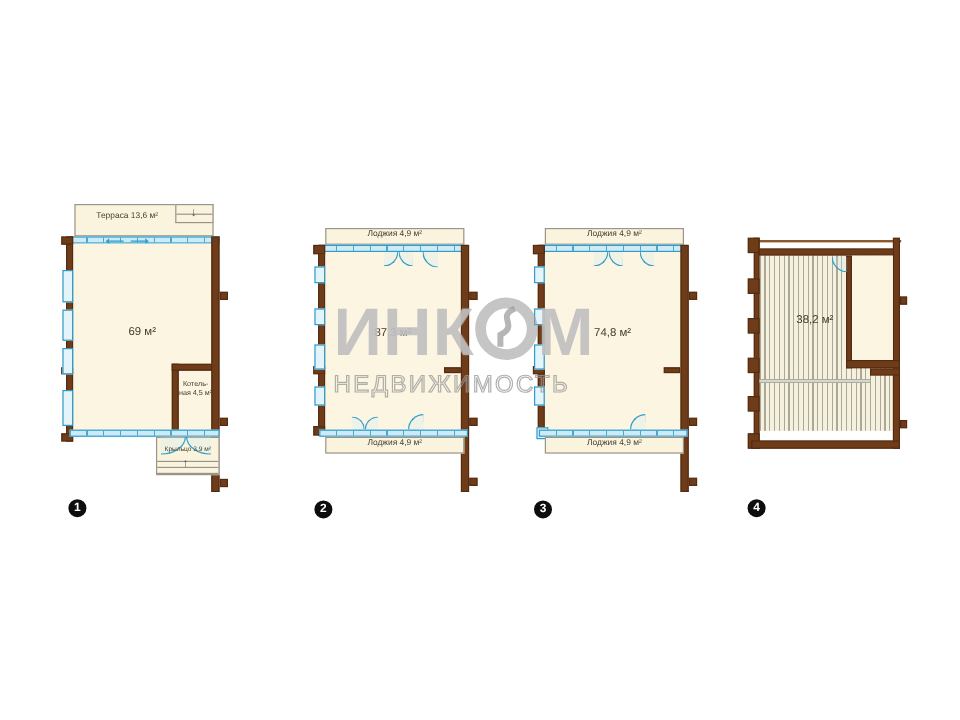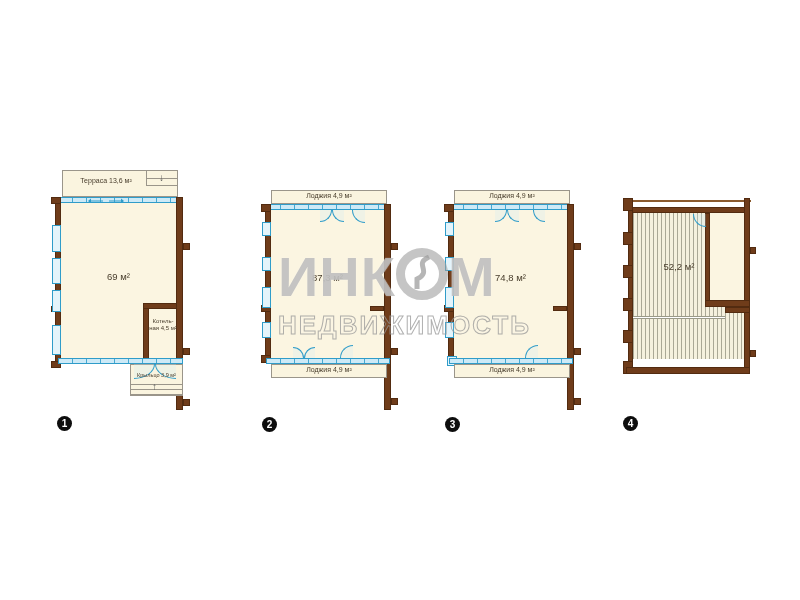--- a/index.html
+++ b/index.html
@@ -29,21 +29,21 @@
   .stepline{position:absolute;height:1px;background:#9a958a;}
   .arrow-glyph{position:absolute;color:#555;font-size:10px;line-height:10px;}
   .innerline{position:absolute;background:#9a958a;}
   
   #wm{position:absolute;left:278px;top:248px;width:248px;z-index:5;pointer-events:none;}
   #wm .brand{font-size:56px;font-weight:bold;color:rgba(158,158,158,.60);letter-spacing:1px;
              text-shadow:0 0 1px rgba(255,255,255,.8);line-height:58px;}
   #wm .logo{display:inline-block;width:34px;height:34px;border:9px solid rgba(158,158,158,.60);
             border-radius:50%;vertical-align:-4px;position:relative;}
   #wm .logo svg{position:absolute;left:4px;top:-2px;}
-  #wm .sub{margin-top:4px;font-size:26px;font-weight:bold;letter-spacing:2px;
+  #wm .sub{margin-top:4px;font-size:20px;font-weight:normal;letter-spacing:2px;
            color:rgba(255,255,255,.08);-webkit-text-stroke:1px rgba(150,150,150,.75);}
 </style>
 </head>
 <body>
 
 <div id="canvas">
 
   <div class="plan" style="left:48px;top:168px;width:155px;height:262px;">
     <div class="obox" style="left:14px;top:2px;width:116px;height:27px;"></div>
     <div class="lbl" style="left:16px;top:9px;width:84px;">Терраса 13,6 м²</div>
@@ -187,21 +187,21 @@
     <div class="wall" style="left:130px;top:158px;width:6px;height:7px;"></div>
     <div class="wall" style="left:6px;top:175px;width:124px;height:7px;"></div>
 
     <div class="room" style="left:90px;top:21px;width:34px;height:87px;"></div>
     <div class="wall" style="left:85px;top:21px;width:5px;height:94px;"></div>
     <div class="wall" style="left:85px;top:108px;width:45px;height:7px;"></div>
     <div class="wall" style="left:105px;top:115px;width:25px;height:6px;"></div>
     <div class="qarc tr" style="left:73px;top:22px;width:13px;height:13px;"></div>
 
     <div class="divider" style="left:13px;top:124px;width:92px;"></div>
-    <div class="area-lbl" style="left:13px;top:69px;width:92px;">52,2 м²</div>
+    <div class="area-lbl" style="left:13px;top:69px;width:92px;">38,2 м²</div>
 
     <div class="badge" style="left:3px;top:224px;">4</div>
   </div>
 
   <div id="wm">
     <div class="brand"><span>ИНК</span><span class="logo"><svg width="26" height="36" viewBox="0 0 26 36">
             <path d="M20 2 C4 9 24 16 8 24 L8 34" stroke="rgba(158,158,158,.75)" stroke-width="5" fill="none"></path>
           </svg></span><span>М</span></div>
     <div class="sub">НЕДВИЖИМОСТЬ</div>
   </div>

